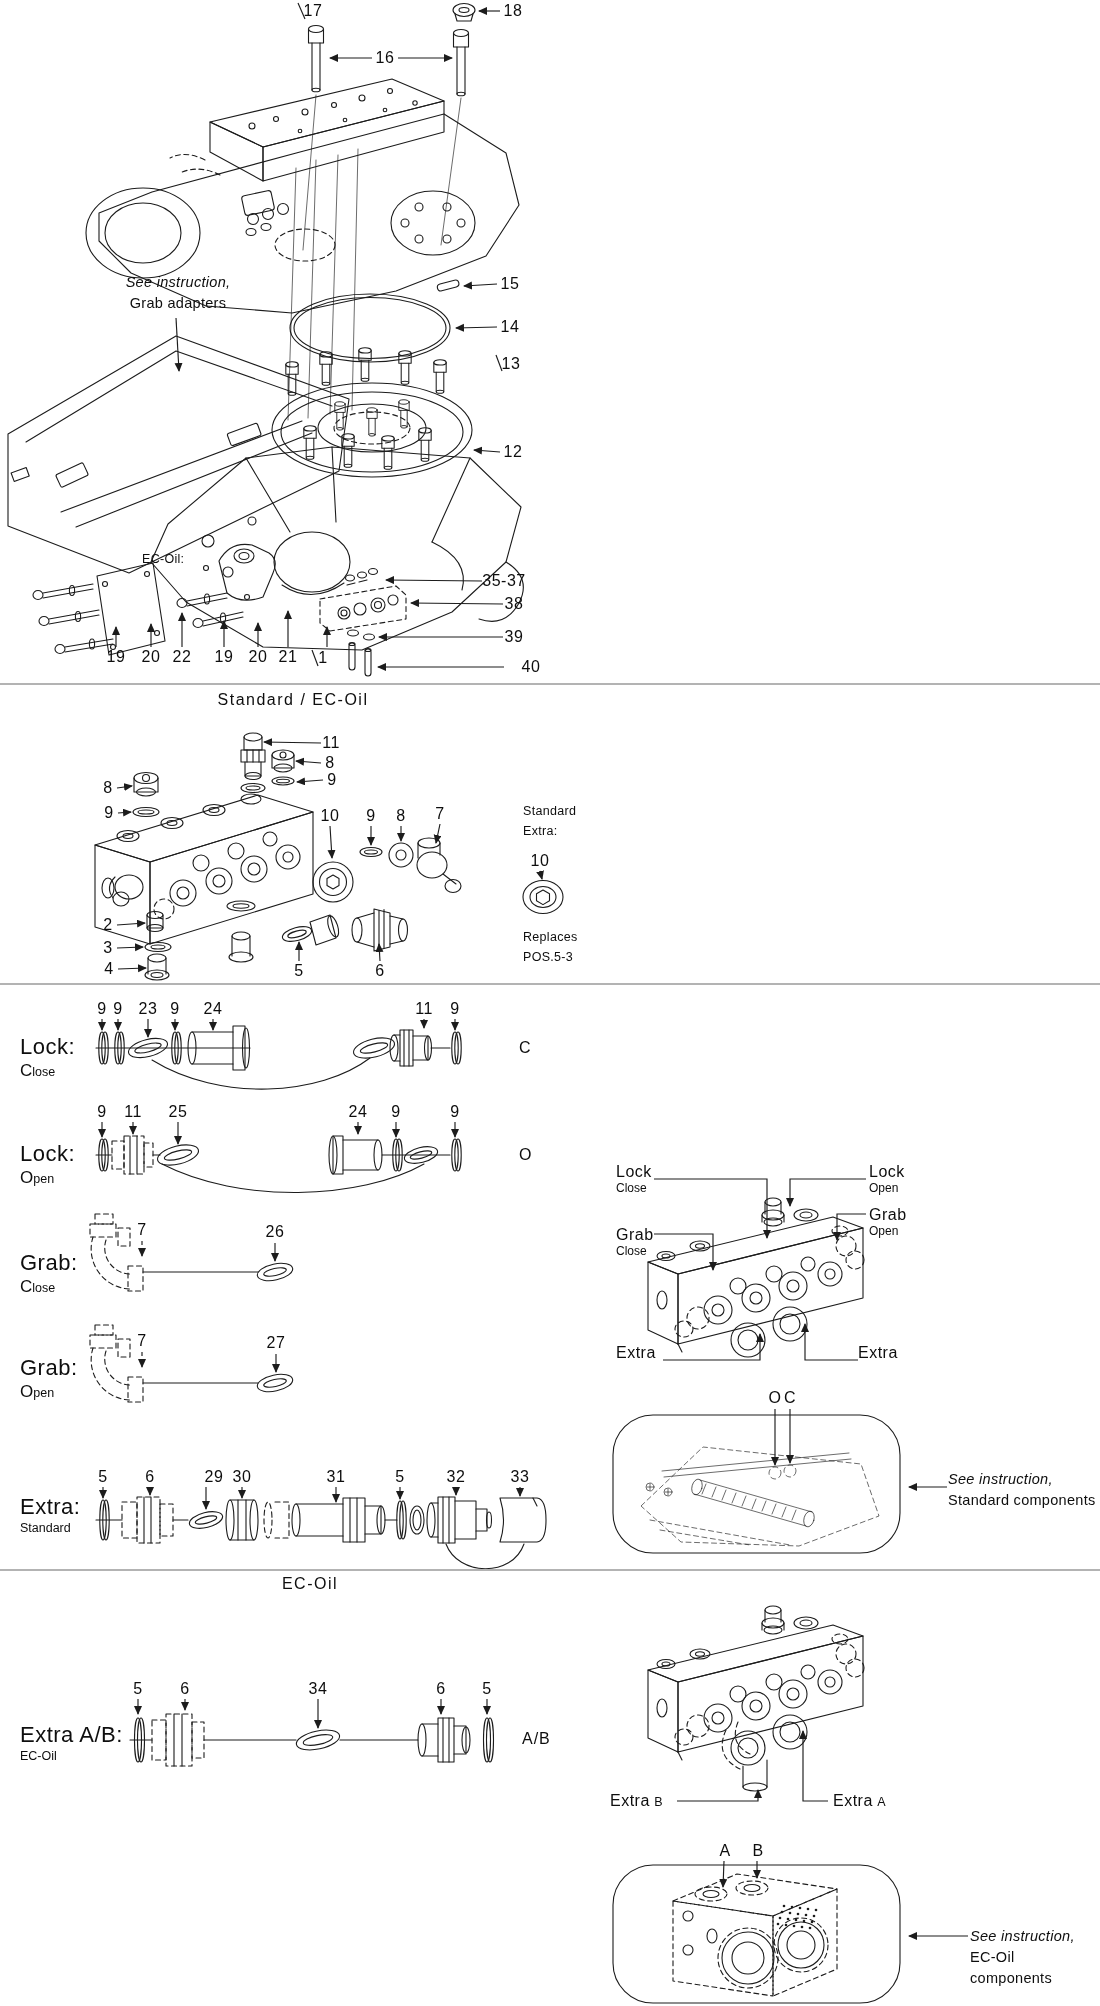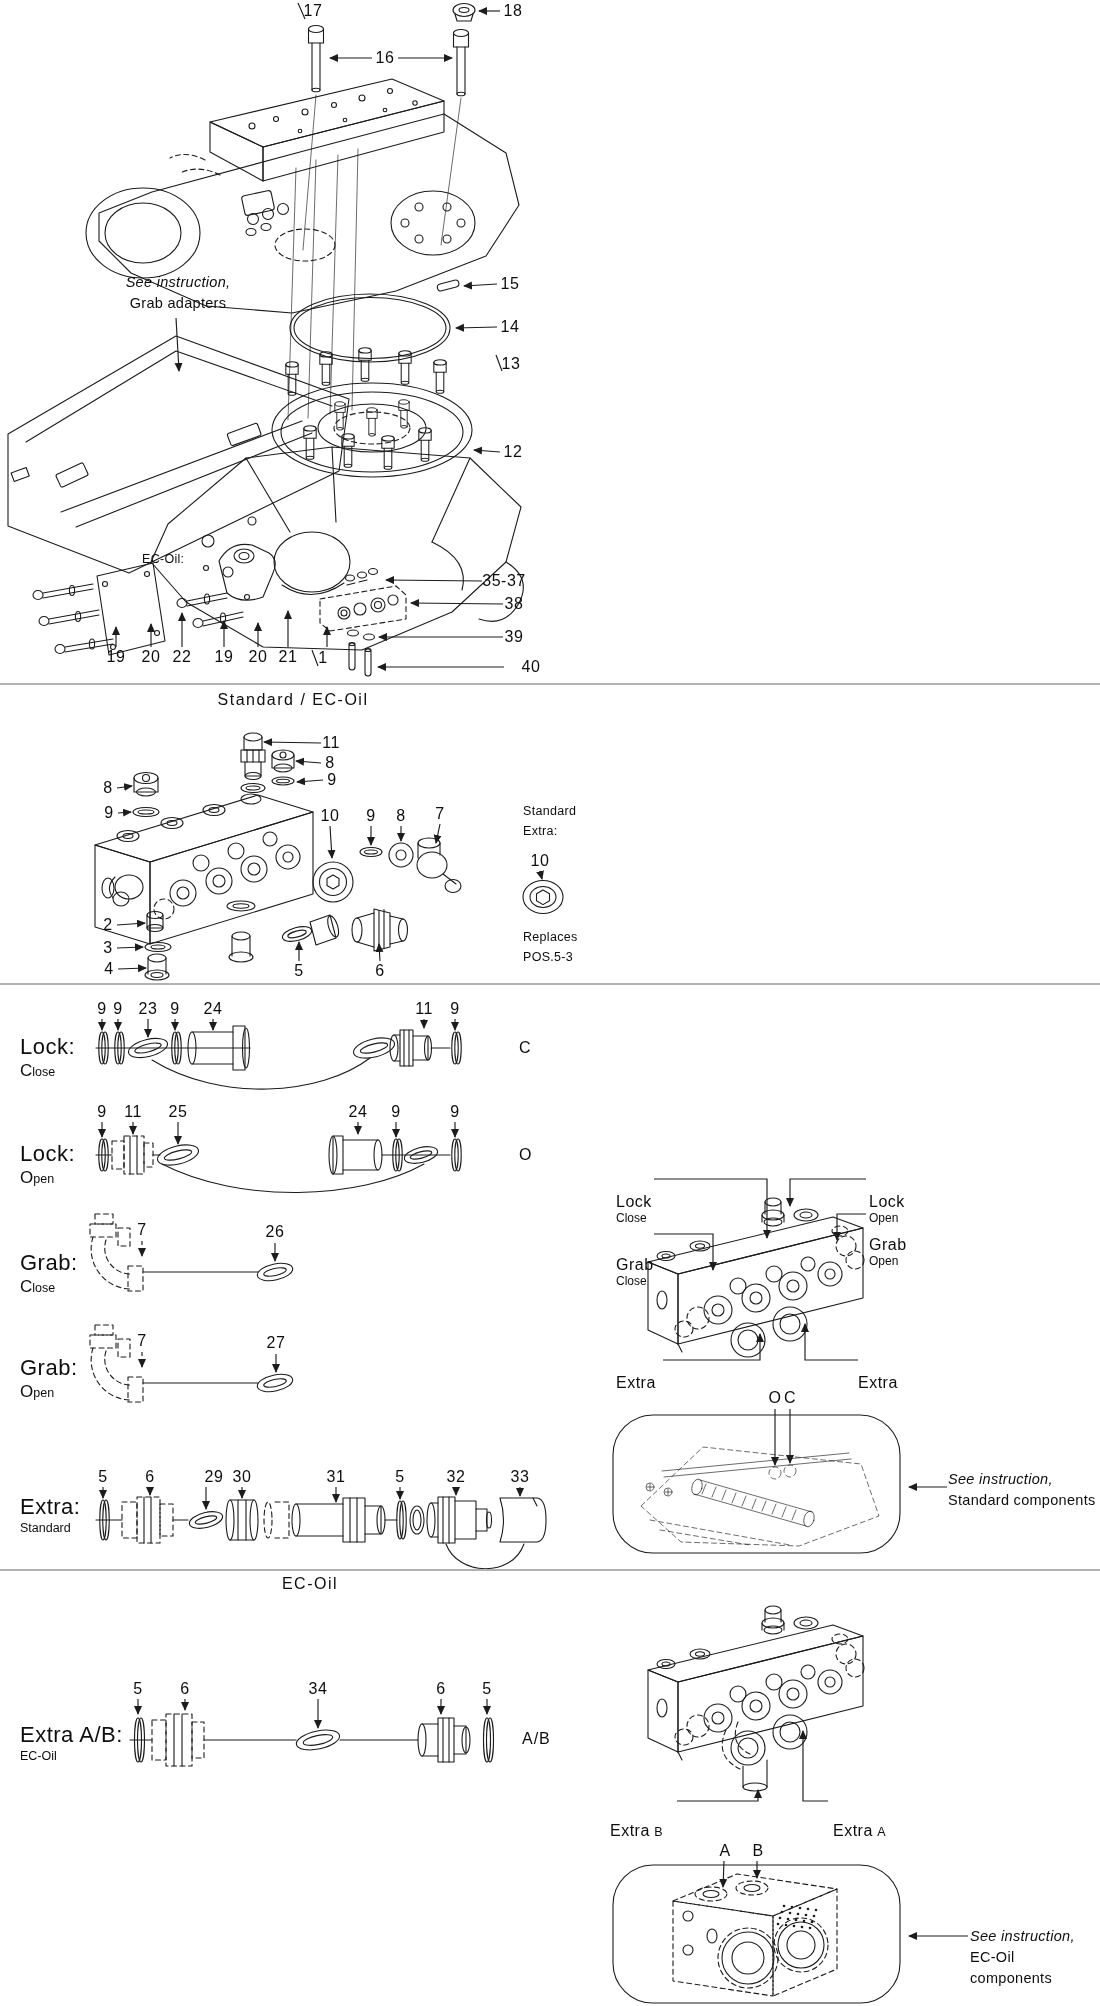--- a/index.html
+++ b/index.html
@@ -16,21 +16,21 @@
   .callout{position:absolute;transform:translate(-50%,-50%);font-size:16px;white-space:nowrap;
            letter-spacing:0.5px;}
   .title{position:absolute;font-size:16px;letter-spacing:1.5px;text-align:center;}
   .rowlabel{position:absolute;}
   .rowlabel .l1{font-size:22px;letter-spacing:0.5px;}
   .rowlabel .l2{font-size:12.5px;margin-top:1px;}
   .cap::first-letter{font-size:17px;}
   .note{position:absolute;font-size:12.5px;line-height:20px;letter-spacing:0.3px;}
   .see{position:absolute;font-size:14.5px;line-height:21px;letter-spacing:0.3px;}
   .it{font-style:italic;}
-  .dlabel{position:absolute;margin-top:30px;}
+  .dlabel{position:absolute;}
   .dlabel .l1{font-size:16px;letter-spacing:0.5px;}
   .dlabel .l2{font-size:12px;}
   .letter{position:absolute;font-size:16px;letter-spacing:1px;}
   .xtra .s{font-size:12.5px;}
 </style>
 </head>
 <body>
 
 <div id="page">
 

